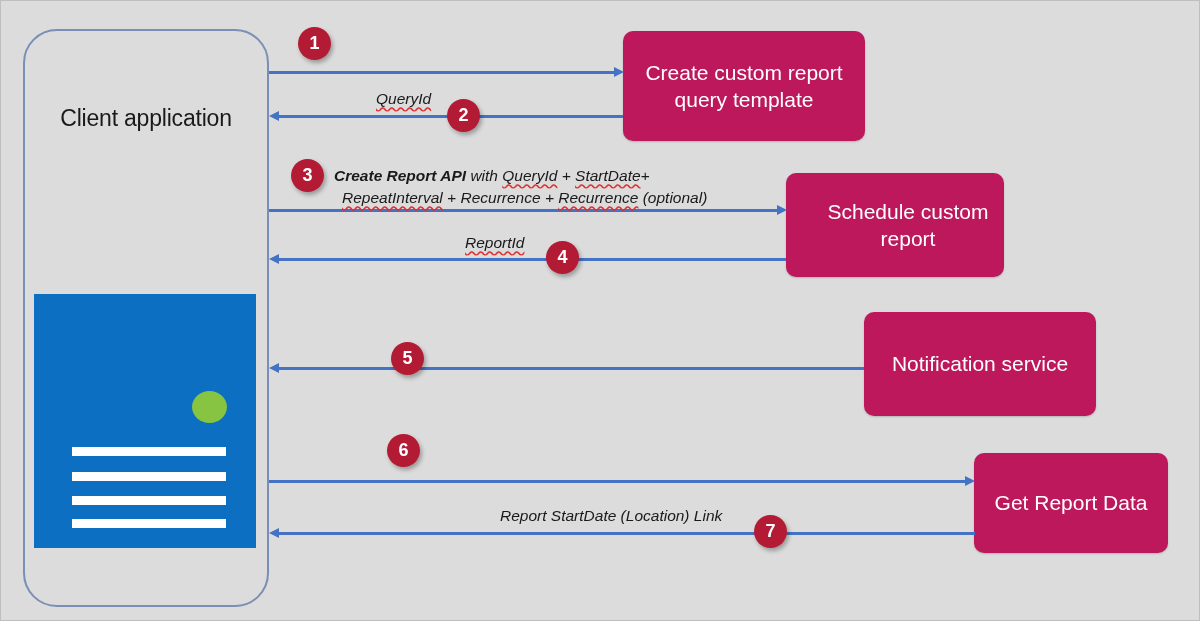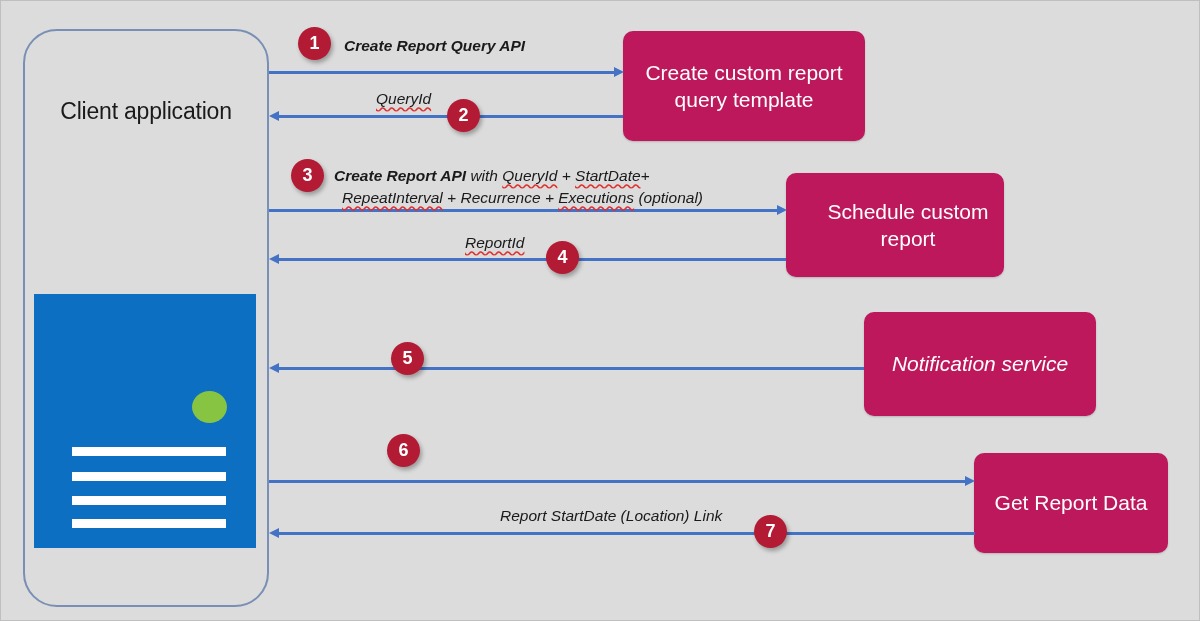--- a/index.html
+++ b/index.html
@@ -26,21 +26,21 @@
     width: 246px;
     height: 578px;
     border: 2px solid #7a8fb5;
     border-radius: 34px;
     box-sizing: border-box;
     background: transparent;
   }
   .client-label {
     position: absolute;
     left: 24px;
-    top: 97px;
+    top: 104px;
     width: 242px;
     text-align: center;
     font-size: 23px;
     color: #1a1a1a;
     letter-spacing: -0.2px;
   }
 
   
   .doc {
     position: absolute;
@@ -82,21 +82,21 @@
     justify-content: center;
     text-align: center;
     font-size: 21px;
     line-height: 1.30;
     padding: 4px 10px;
     box-sizing: border-box;
     box-shadow: 0 1px 2px rgba(0,0,0,0.18);
   }
   .svc-1 { left: 622px;  top: 30px;  width: 242px; height: 110px; }
   .svc-2 { left: 785px;  top: 172px; width: 218px; height: 104px; padding-left: 36px; }
-  .svc-3 { left: 863px;  top: 311px; width: 232px; height: 104px; font-style: italic; }
+  .svc-3 { left: 863px;  top: 311px; width: 232px; height: 104px; }
   .svc-4 { left: 973px;  top: 452px; width: 194px; height: 100px; }
 
   
   .arrow {
     position: absolute;
     height: 3px;
     background: #4472c4;
   }
   .arrow::after {
     content: "";
@@ -165,36 +165,33 @@
     <div class="doc-line l4"></div>
   </div>
 
   <div class="svc svc-1">Create custom report query template</div>
   <div class="svc svc-2">Schedule custom report</div>
   <div class="svc svc-3">Notification service</div>
   <div class="svc svc-4">Get Report Data</div>
 
   <div class="arrow right" style="left:268px; top:70px; width:346px;"></div>
   <div class="badge" style="left:297px; top:26px;">1</div>
-  <div class="flow-label" style="left:343px; top:34px;">
-    <span class="bold">Create Report Query API</span>
-  </div>
 
   <div class="arrow left" style="left:277px; top:114px; width:345px;"></div>
   <div class="badge" style="left:446px; top:98px;">2</div>
   <div class="flow-label" style="left:375px; top:87px;">
     <span class="misspelled">QueryId</span>
   </div>
 
   <div class="arrow right" style="left:268px; top:208px; width:509px;"></div>
   <div class="badge" style="left:290px; top:158px;">3</div>
   <div class="flow-label" style="left:333px; top:164px;">
     <span class="bold">Create Report API</span><span> with </span><span class="misspelled">QueryId</span><span> + </span><span class="misspelled">StartDate</span><span>+</span>
     <br>
-    <span style="display:inline-block; width:8px;"></span><span class="misspelled">RepeatInterval</span><span> + Recurrence + </span><span class="misspelled">Executions</span><span>  (optional)</span>
+    <span style="display:inline-block; width:8px;"></span><span class="misspelled">RepeatInterval</span><span> + Recurrence + </span><span class="misspelled">Recurrence</span><span>  (optional)</span>
   </div>
 
   <div class="arrow left" style="left:277px; top:257px; width:508px;"></div>
   <div class="badge" style="left:545px; top:240px;">4</div>
   <div class="flow-label" style="left:464px; top:231px;">
     <span class="misspelled">ReportId</span>
   </div>
 
   <div class="arrow left" style="left:277px; top:366px; width:586px;"></div>
   <div class="badge" style="left:390px; top:341px;">5</div>

